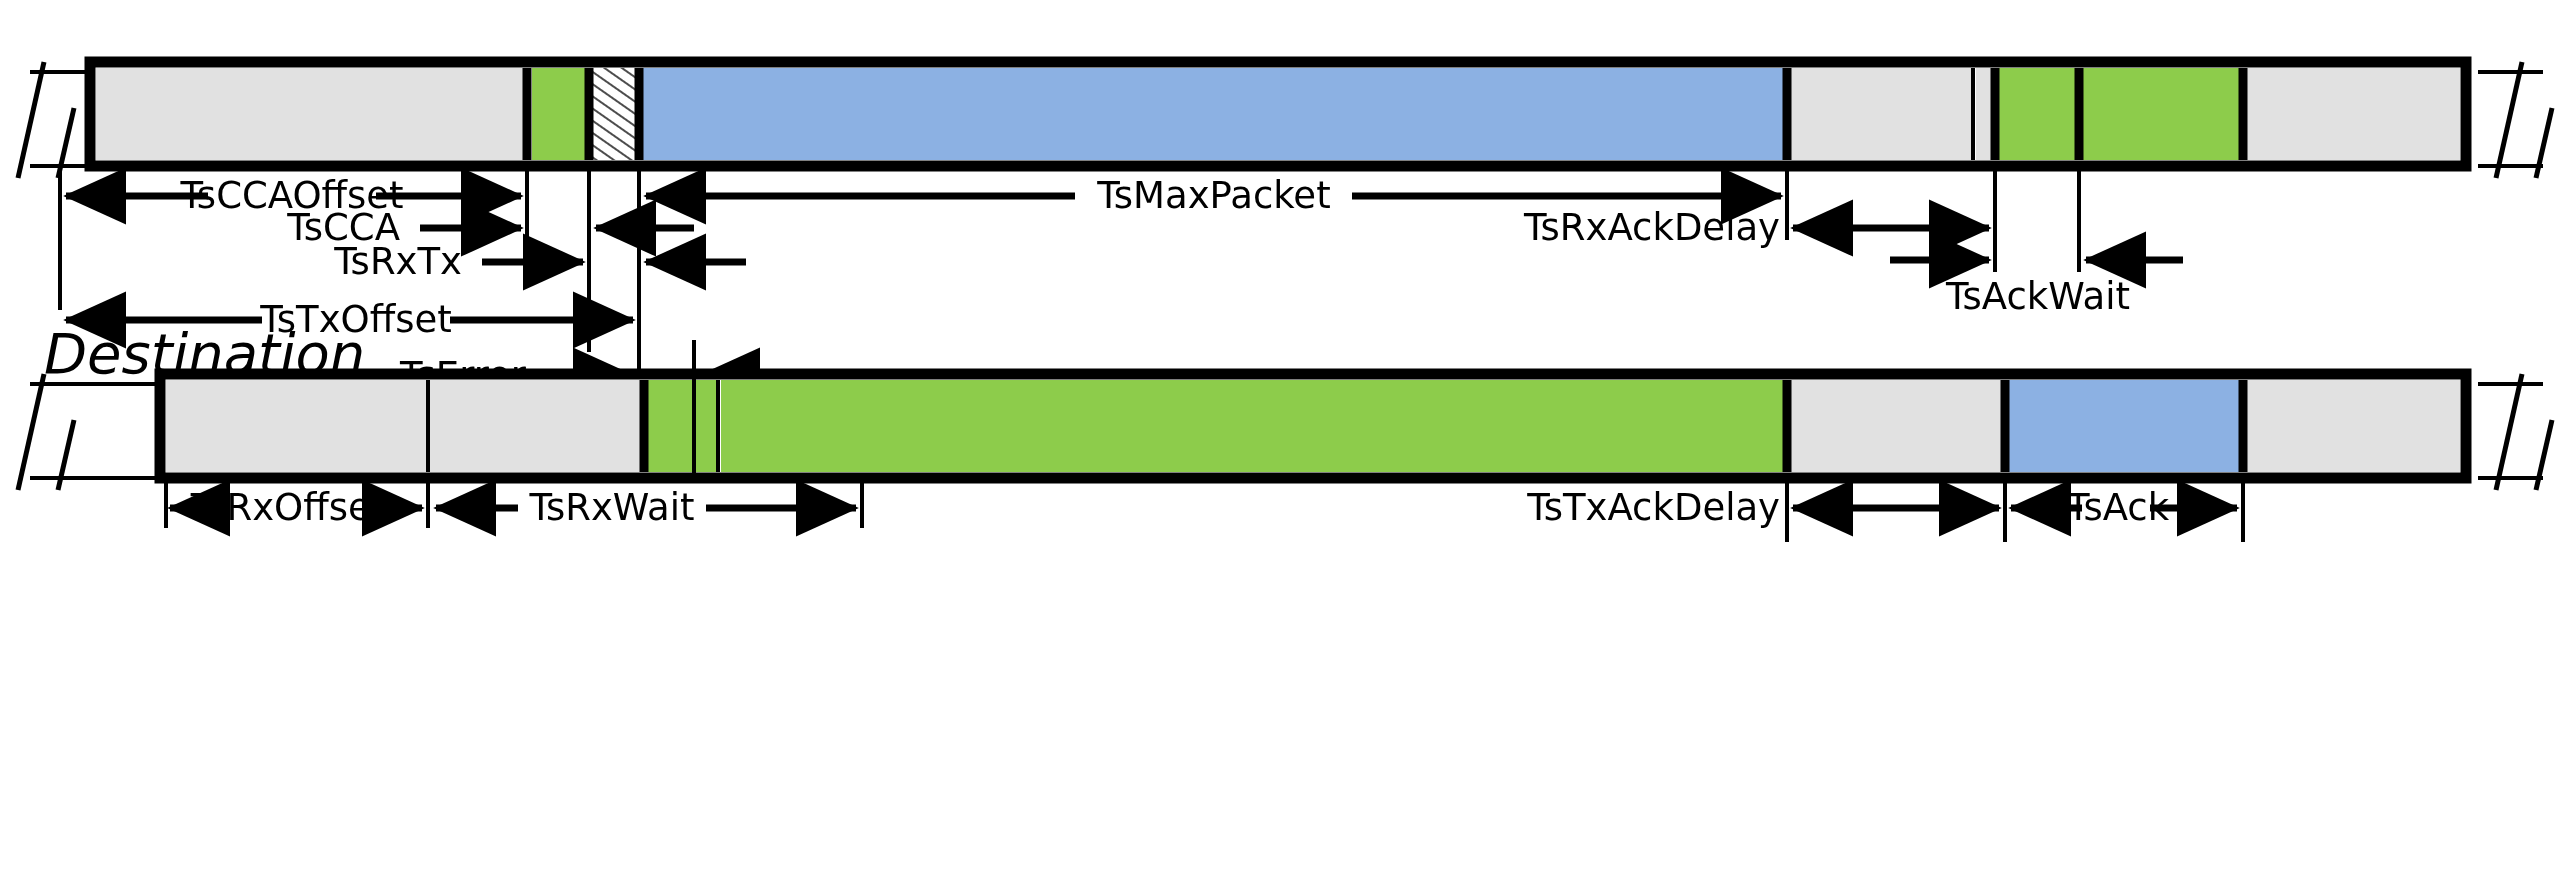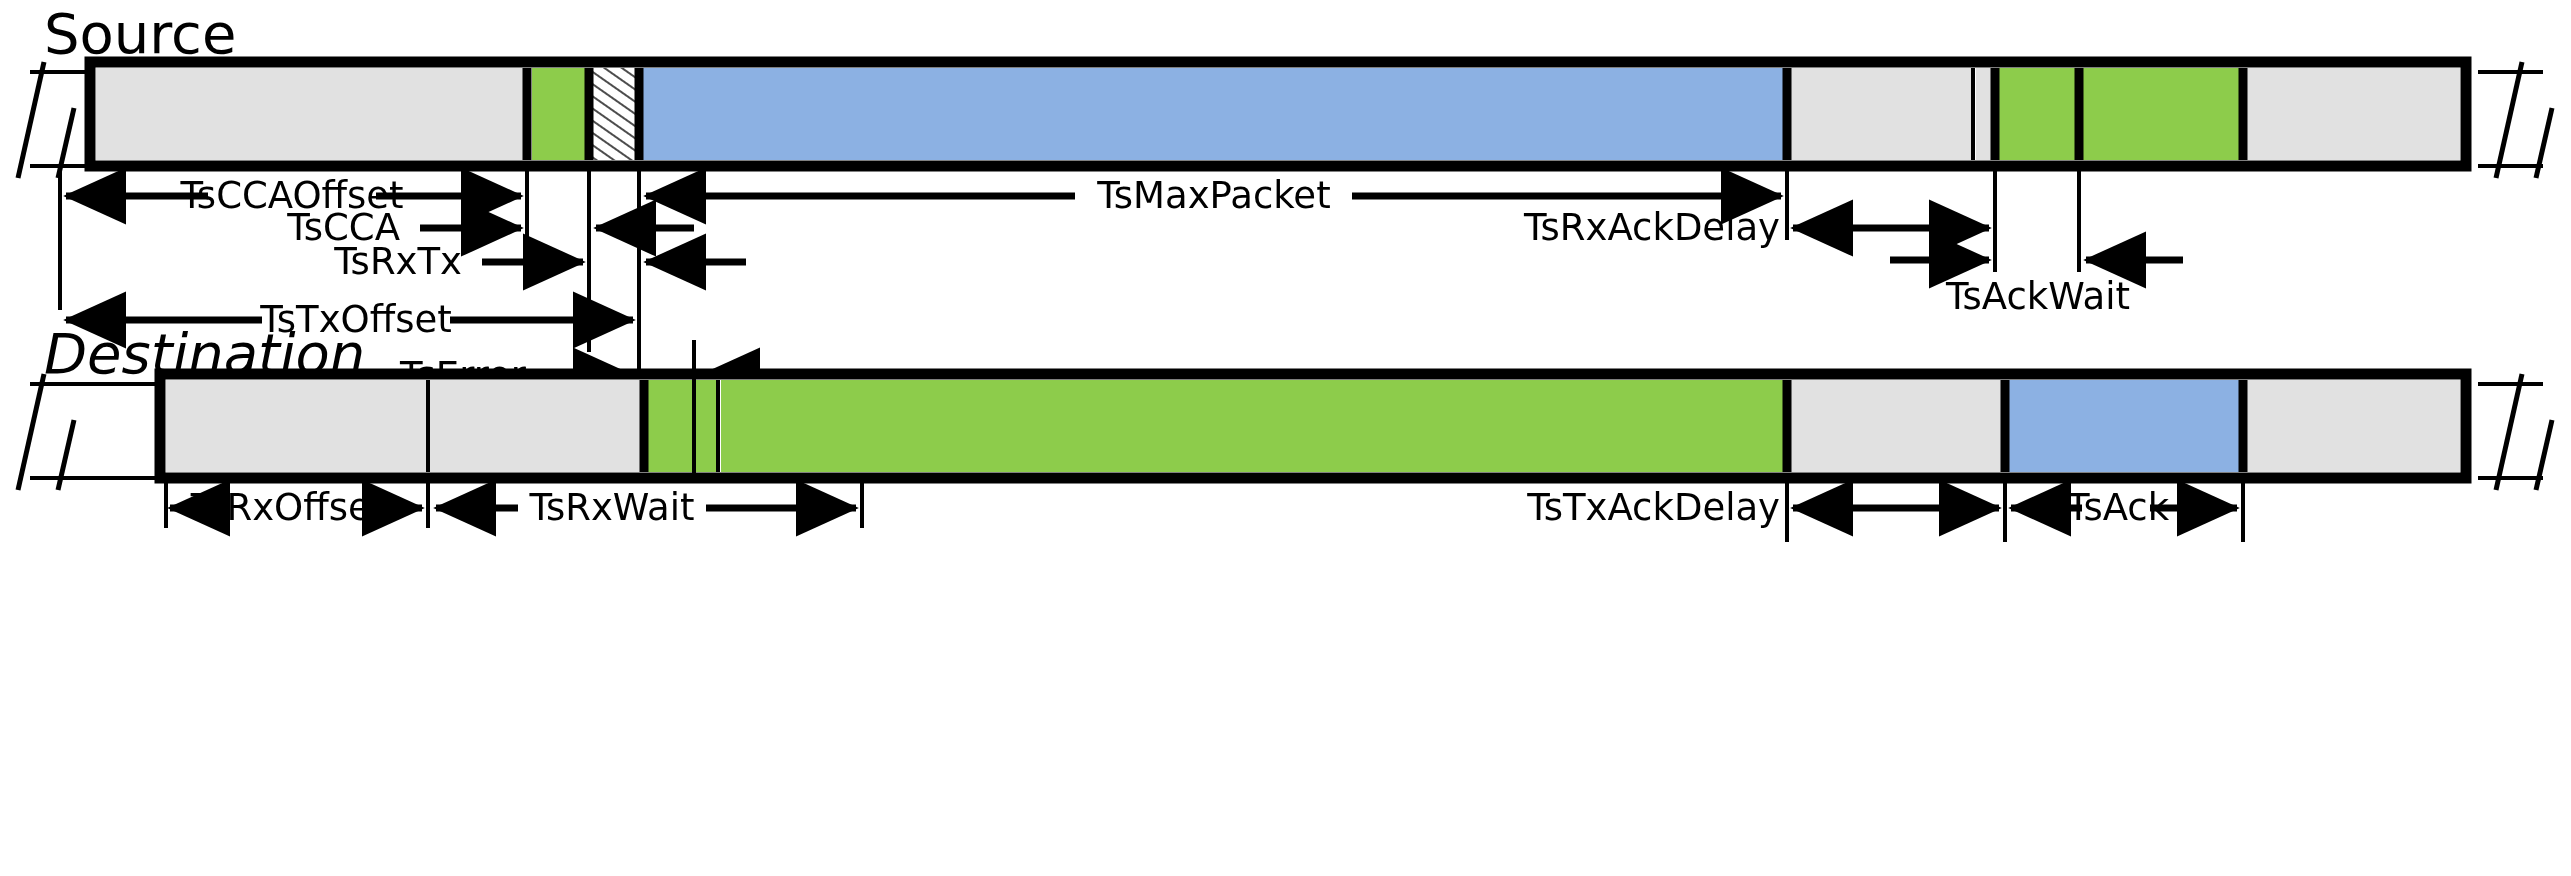--- a/index.html
+++ b/index.html
@@ -29,21 +29,20 @@
     font-size: 37px;
     fill: #000;
     dominant-baseline: middle;
   }
 </style>
 </head>
 <body>
 
 <div id="stage">
 
-  <div class="row-title" style="left:44px; top:6px;">Source</div>
 
   <div class="row-title" style="left:44px; top:326px;font-style:italic;">Destination</div>
 
   <svg class="diagram" viewBox="0 0 2571 876">
     <defs>
       <pattern id="hatchPattern" patternUnits="userSpaceOnUse" width="10" height="10" patternTransform="rotate(-55)">
         <rect width="10" height="10" fill="#ffffff"></rect>
         <line x1="0" y1="0" x2="0" y2="10" stroke="#4D4D4D" stroke-width="4"></line>
       </pattern>
       <marker id="arrHeadR" markerWidth="9" markerHeight="9" refX="8.6" refY="4.5" orient="auto" markerUnits="strokeWidth">

